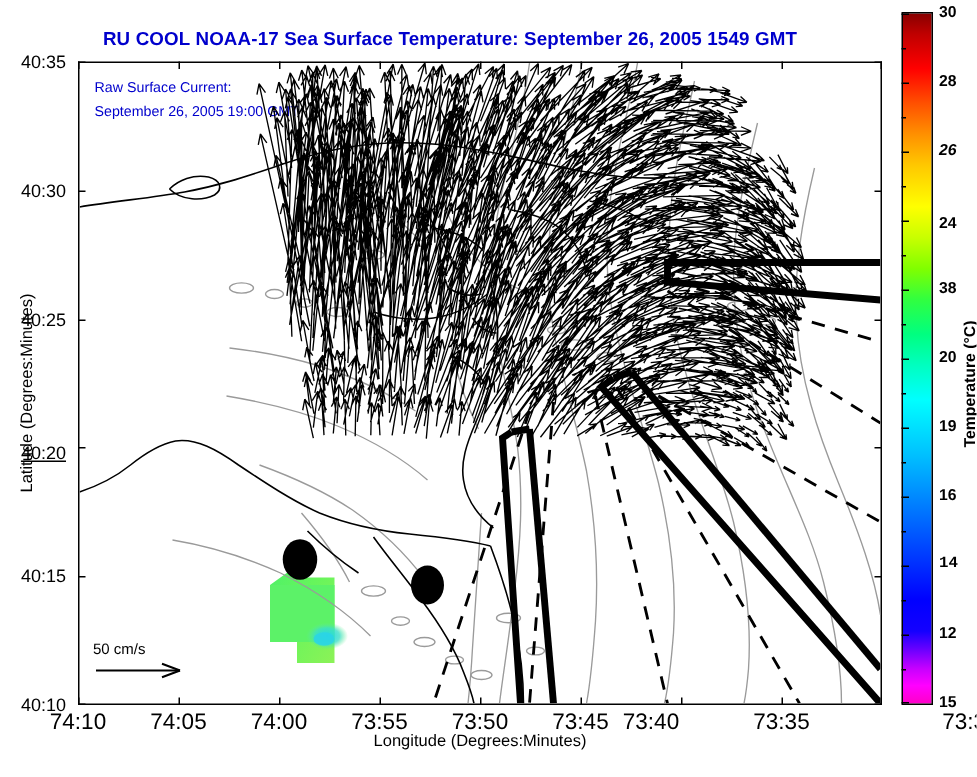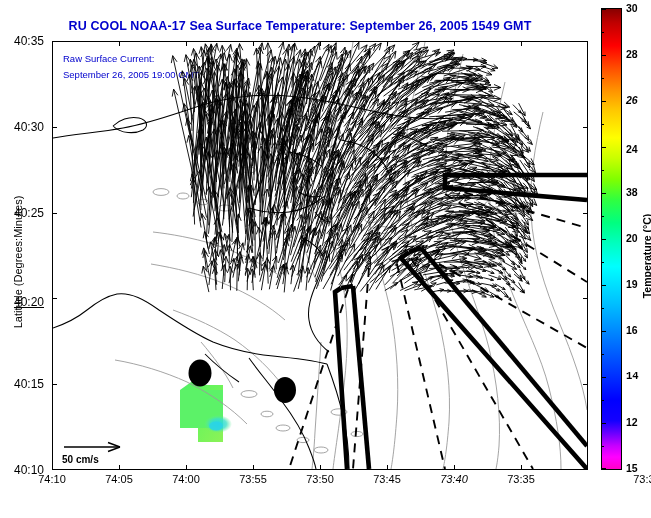--- a/index.html
+++ b/index.html
@@ -10,21 +10,21 @@
   .ttl{position:absolute;left:0;top:19px;width:600px;text-align:center;
        color:#0000cc;font-size:12.5px;font-weight:bold;letter-spacing:.1px;}
 
   
   #plot{position:absolute;left:52px;top:41px;width:536px;height:429px;
         border:1.4px solid #000;box-sizing:border-box;background:#fff;
         overflow:hidden;}
   #svgmap{position:absolute;left:0;top:0;}
 
   .anno{position:absolute;color:#0000cc;font-size:9.5px;white-space:nowrap;}
-  .xlab{position:absolute;font-size:11px;color:#000;transform:translateX(-50%);
+  .xlab{position:absolute;font-size:15px;color:#000;transform:translateX(-50%);
         top:473px;white-space:nowrap;}
   .ylab{position:absolute;font-size:12px;color:#000;transform:translateY(-50%);
         right:0px;white-space:nowrap;text-align:right;}
   #yaxwrap{position:absolute;left:0;top:0;width:48px;height:518px;}
   .axname{position:absolute;font-size:11px;color:#000;}
   #xaxname{left:52px;width:536px;text-align:center;top:488px;}
   #yaxname{left:-62px;top:256px;width:160px;text-align:center;
            transform:rotate(-90deg);transform-origin:50% 50%;}
 
   
@@ -42,21 +42,21 @@
   .cbtick{position:absolute;left:-1px;width:5px;height:1px;background:#000;}
   .cbtickm{position:absolute;left:-1px;width:3px;height:1px;background:#000;}
   .cblab{position:absolute;left:626px;font-size:10.5px;color:#000;
          transform:translateY(-50%);font-weight:bold;}
   #cbname{position:absolute;left:572px;top:250px;width:150px;text-align:center;
           font-size:10.5px;color:#000;font-weight:bold;
           transform:rotate(-90deg);transform-origin:50% 50%;}
 
   
   #scalebar{position:absolute;left:62px;top:437px;}
-  #scaletxt{position:absolute;left:62px;top:454px;font-size:10px;color:#000;font-weight:bold;}
+  #scaletxt{position:absolute;left:62px;top:428px;font-size:10px;color:#000;}
 </style>
 </head>
 <body>
 
 <div id="root">
 
   <div class="ttl">RU COOL  NOAA-17  Sea Surface Temperature:  September 26, 2005 1549 GMT</div>
 
   <div id="plot">
 
@@ -226,33 +226,34 @@
       <div style="position: absolute; height: 1px; width: 5px; background: rgb(0, 0, 0); left: 52px; top: 41px;"></div>
       <div style="position: absolute; height: 1px; width: 5px; background: rgb(0, 0, 0); left: 583px; top: 41px;"></div>
     </div>
   <div id="xlabels">
       <div class="xlab" style="left: 52px;">74:10</div>
       <div class="xlab" style="left: 119px;">74:05</div>
       <div class="xlab" style="left: 186px;">74:00</div>
       <div class="xlab" style="left: 253px;">73:55</div>
       <div class="xlab" style="left: 320px;">73:50</div>
       <div class="xlab" style="left: 387px;">73:45</div>
-      <div class="xlab" style="left: 454px; font-style: italic;">73:40</div>
+      <div class="xlab" style="left: 434px;">73:40</div>
       <div class="xlab" style="left: 521px;">73:35</div>
       <div class="xlab" style="left: 612px; margin-left: 35px;">73:30</div>
     </div>
   <div id="yaxwrap">
       <div class="ylab" style="top: 470px; right: 4px;">40:10</div>
       <div class="ylab" style="top: 384.2px; right: 4px;">40:15</div>
       <div class="ylab" style="top: 302px; right: 4px; text-decoration: underline;">40:20</div>
       <div class="ylab" style="top: 212.6px; right: 4px;">40:25</div>
       <div class="ylab" style="top: 126.8px; right: 4px;">40:30</div>
       <div class="ylab" style="top: 41px; right: 4px;">40:35</div>
     </div>
 
+  <div class="axname" id="xaxname">Longitude (Degrees:Minutes)</div>
   <div class="axname" id="yaxname">Latitude (Degrees:Minutes)</div>
 
   <div id="scaletxt">50 cm/s</div>
   <svg id="scalebar" width="70" height="20">
     <line x1="2" y1="10" x2="58" y2="10" stroke="#000" stroke-width="1.4"></line>
     <path d="M58,10 L46,5.5 M58,10 L46,14.5" stroke="#000" stroke-width="1.4" fill="none"></path>
   </svg>
 
   <div id="cbwrap">
     <div id="cbticks">

